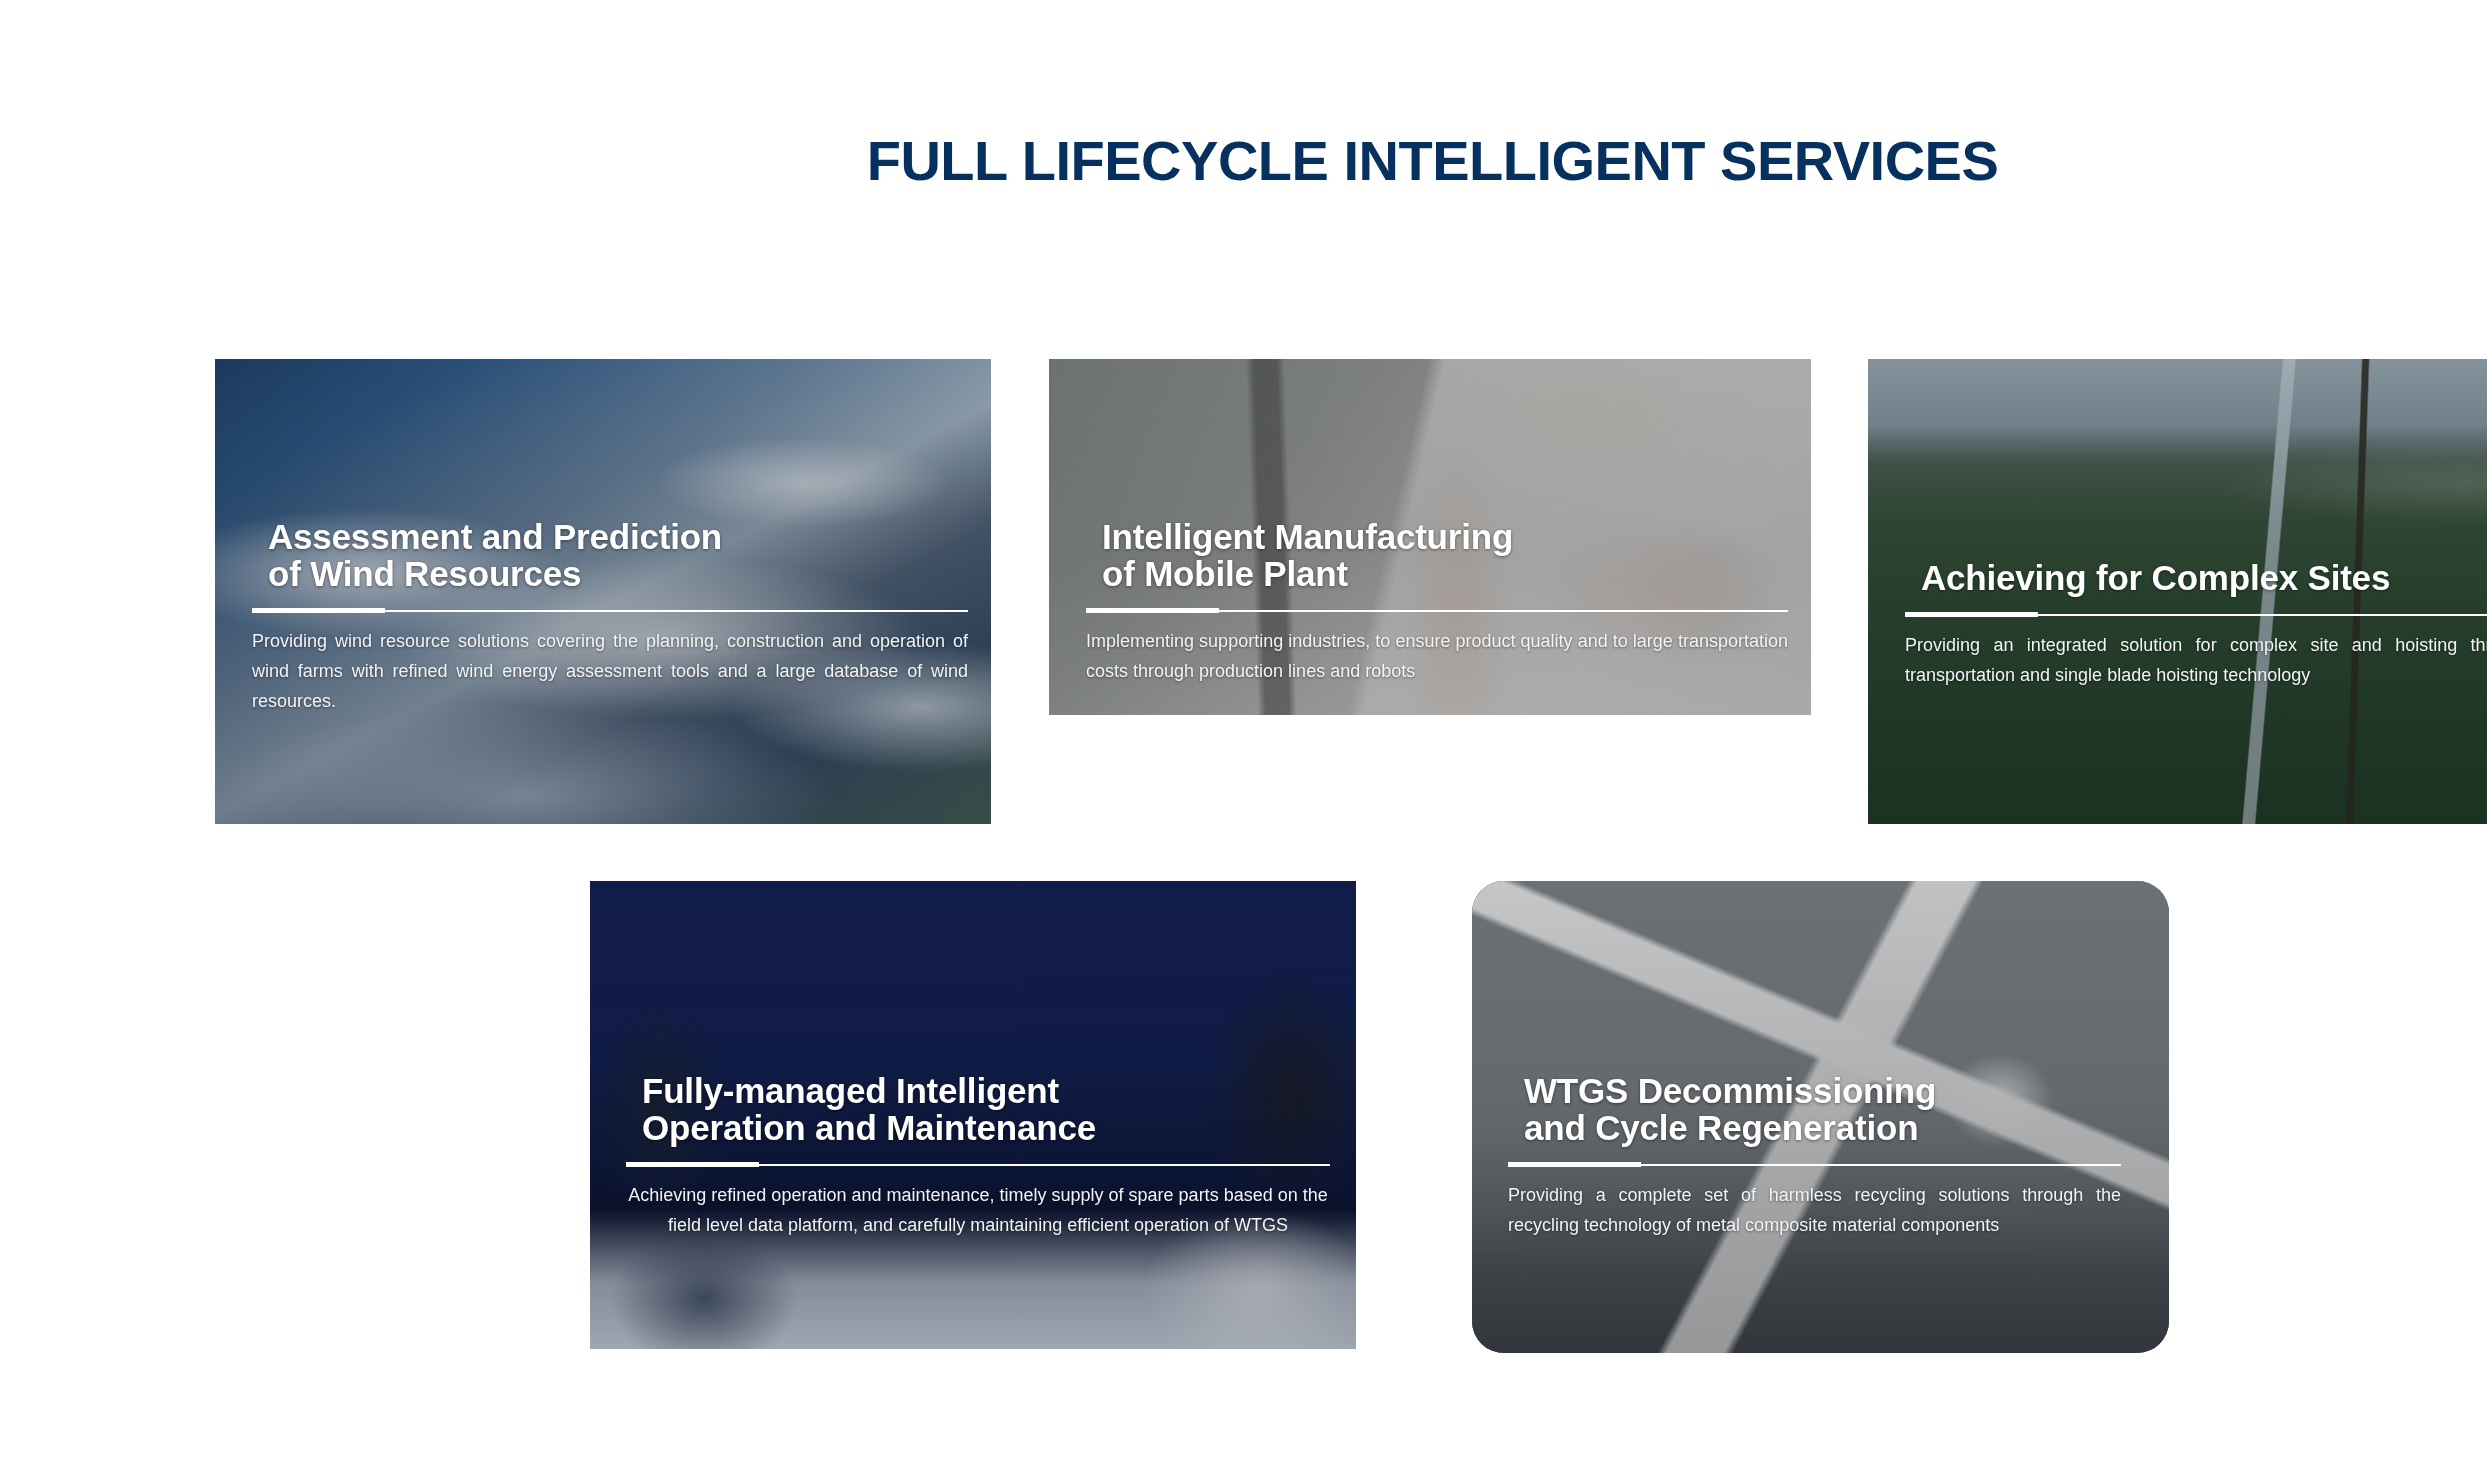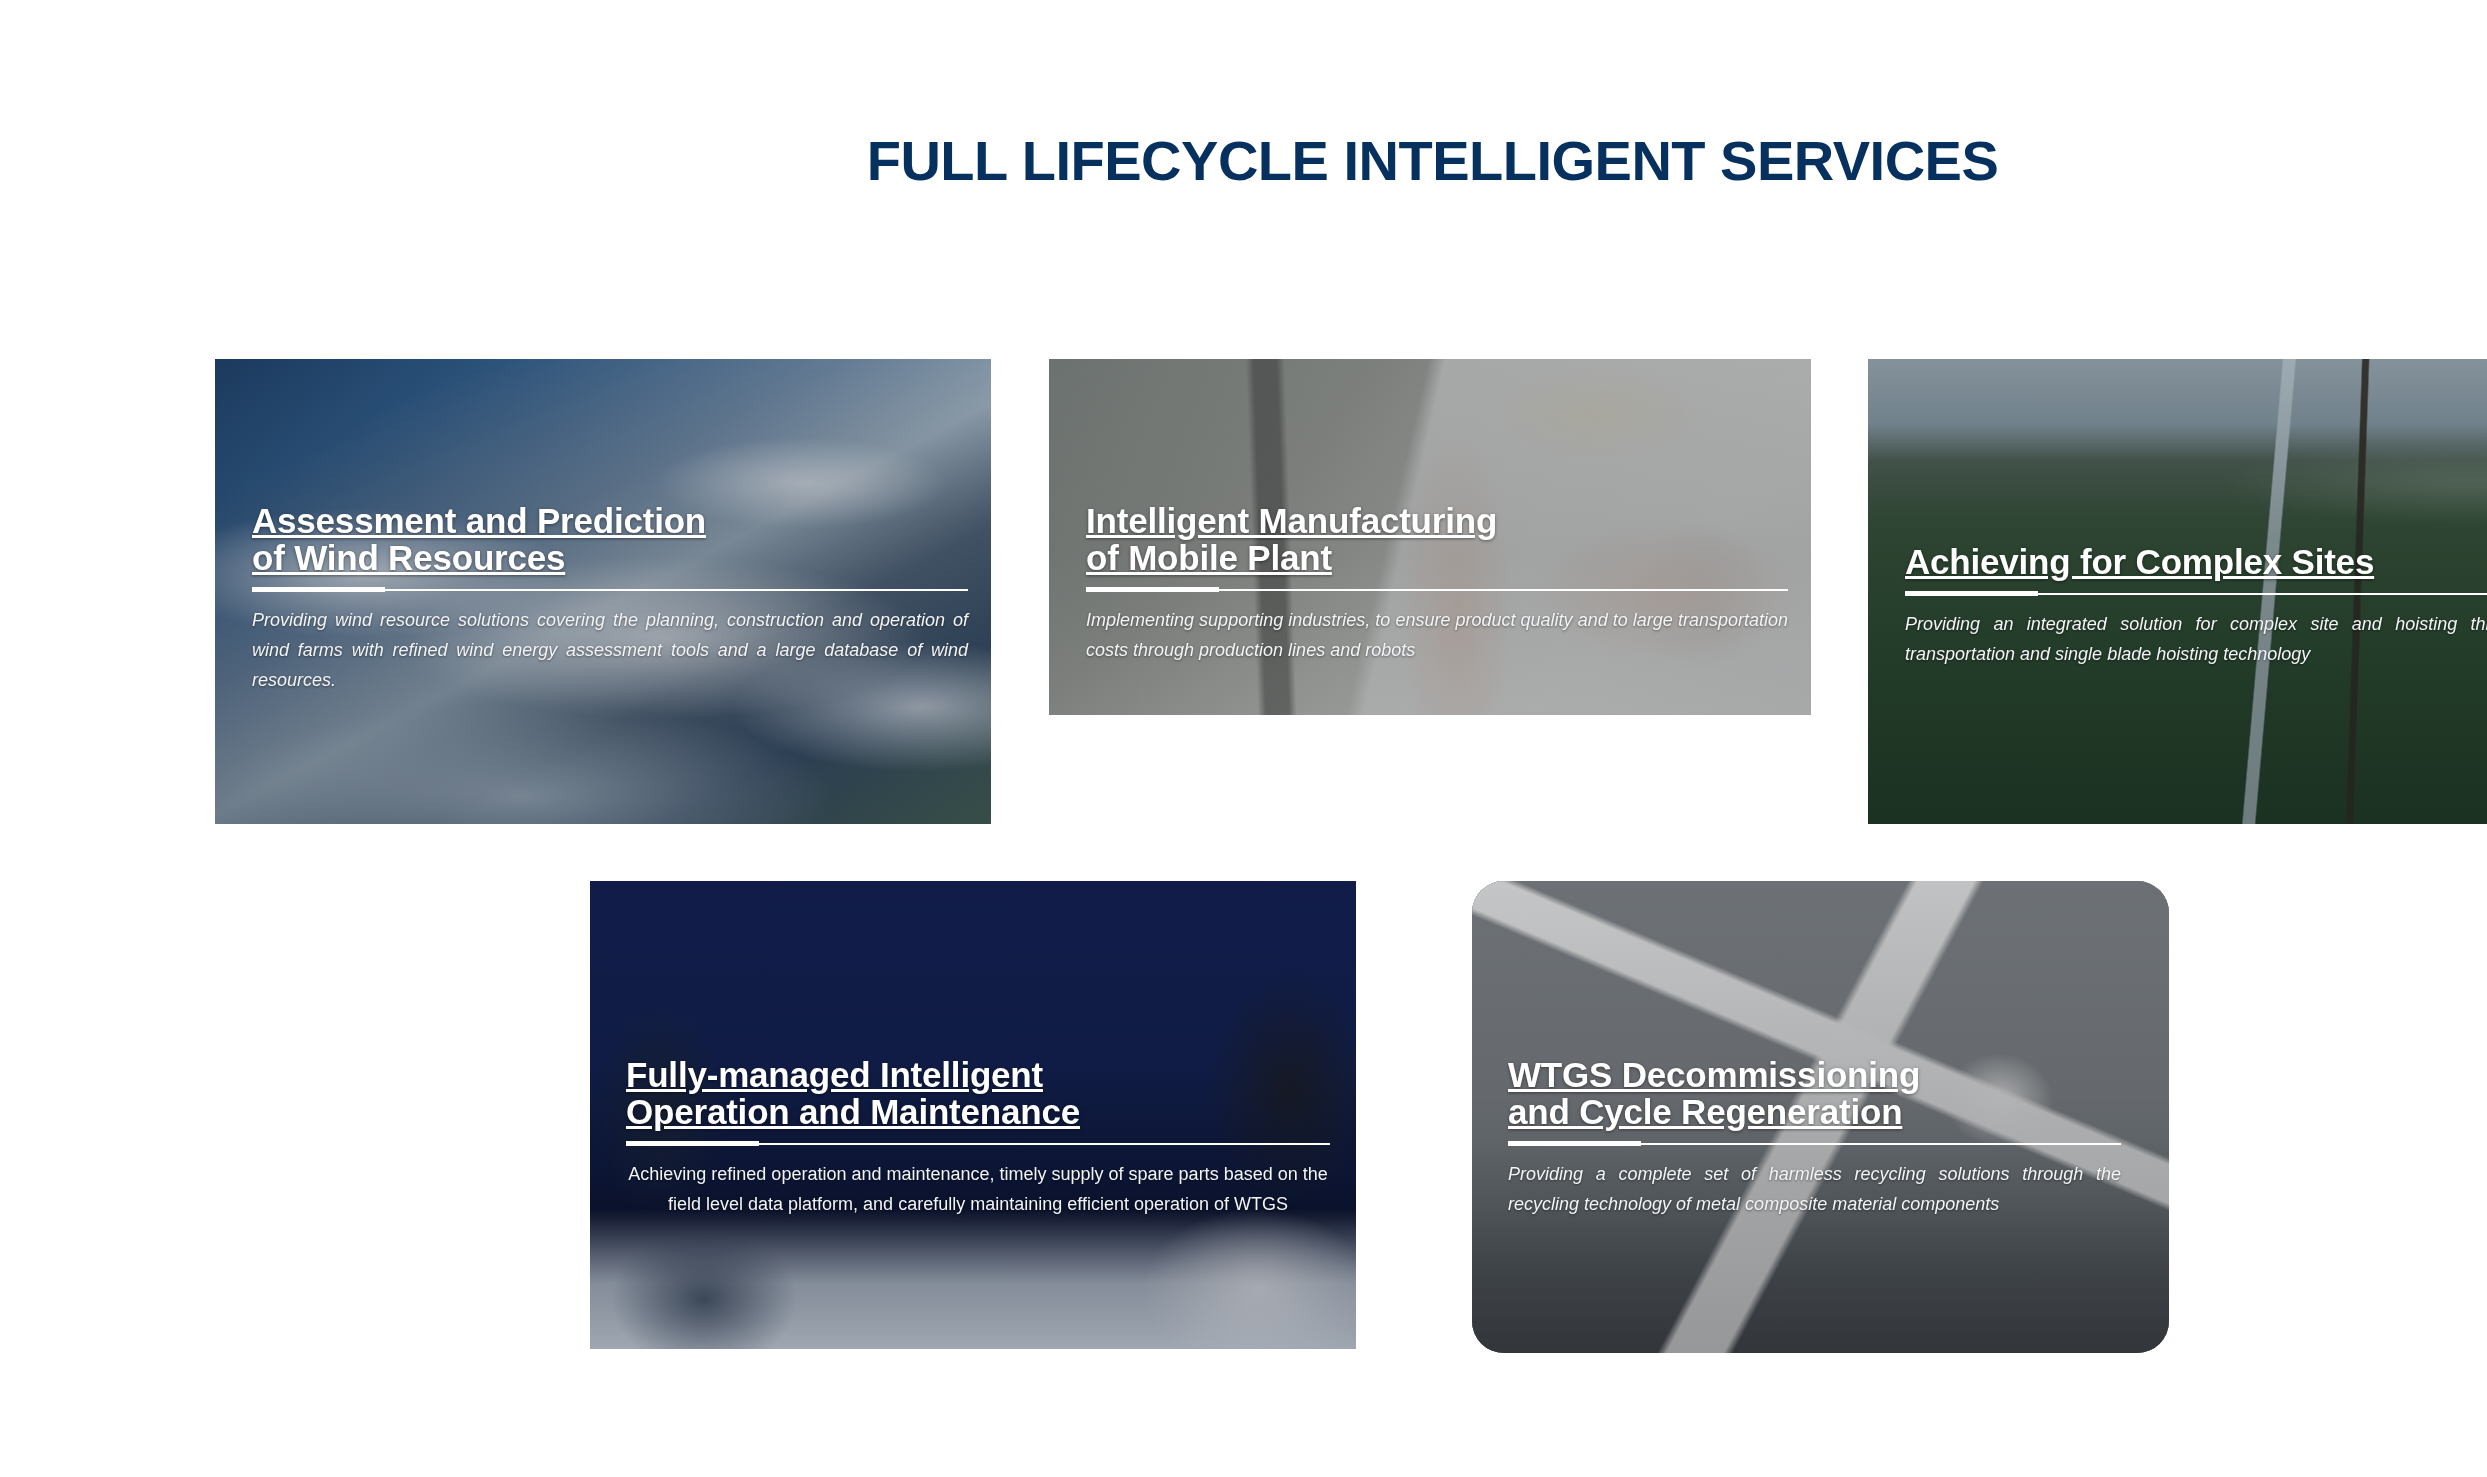--- a/index.html
+++ b/index.html
@@ -39,43 +39,42 @@
     position:absolute;
     left:37px;right:23px;
   }
   .card-title{
     color:#ffffff;
     font-weight:bold;
     font-size:35px;
     line-height:37px;
     letter-spacing:-0.2px;
     text-shadow:0 1px 3.5px rgba(0,0,0,.45);
-    margin:0;
-    text-decoration:underline;
+    margin:16px;
   }
   .divider{
     position:relative;
     height:5px;
     margin-top:11px;
     margin-bottom:13px;
   }
   .divider .thin{
     position:absolute;left:0;right:0;top:2px;height:1.5px;background:#ffffff;
   }
   .divider .thick{
     position:absolute;left:0;top:0;width:133px;height:5px;background:#ffffff;
   }
   .card-desc{
     color:#f2f4f6;
     font-size:18px;
     line-height:30px;
     text-shadow:0 0.5px 2.5px rgba(0,0,0,.45);
     margin:0;
   }
-  .justify{text-align:justify;font-style:italic;}
+  .justify{text-align:justify;}
   .leftalign{text-align:center;}
 
   
   #card-1{left:215px;top:359px;width:776px;height:465px;}
   #card-2{left:1049px;top:359px;width:762px;height:356px;}
   #card-3{left:1868px;top:359px;width:762px;height:465px;}
   #card-4{left:590px;top:881px;width:766px;height:468px;}
   #card-5{left:1472px;top:881px;width:697px;height:472px;border-radius:32px;}
 
   #card-1 .content{top:143px;}

